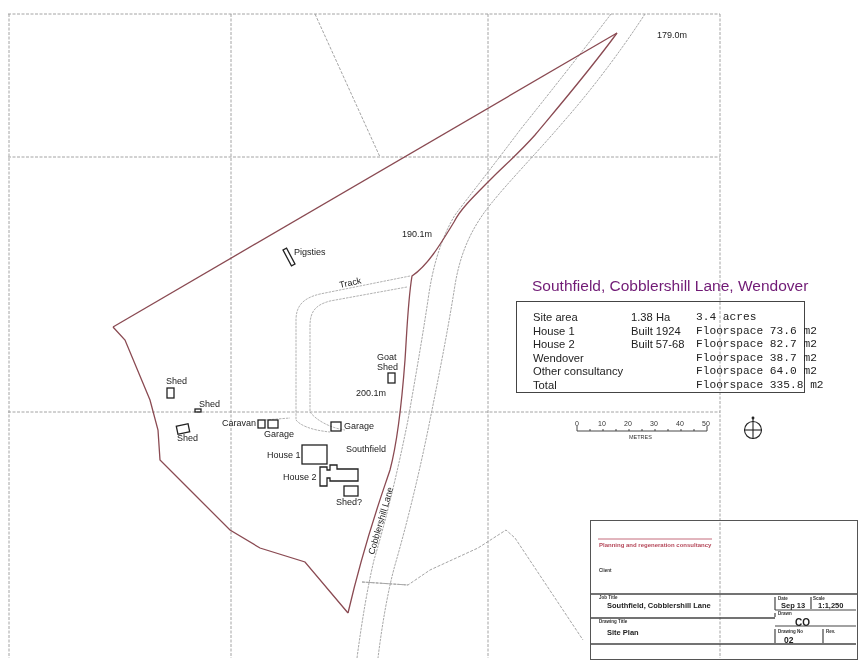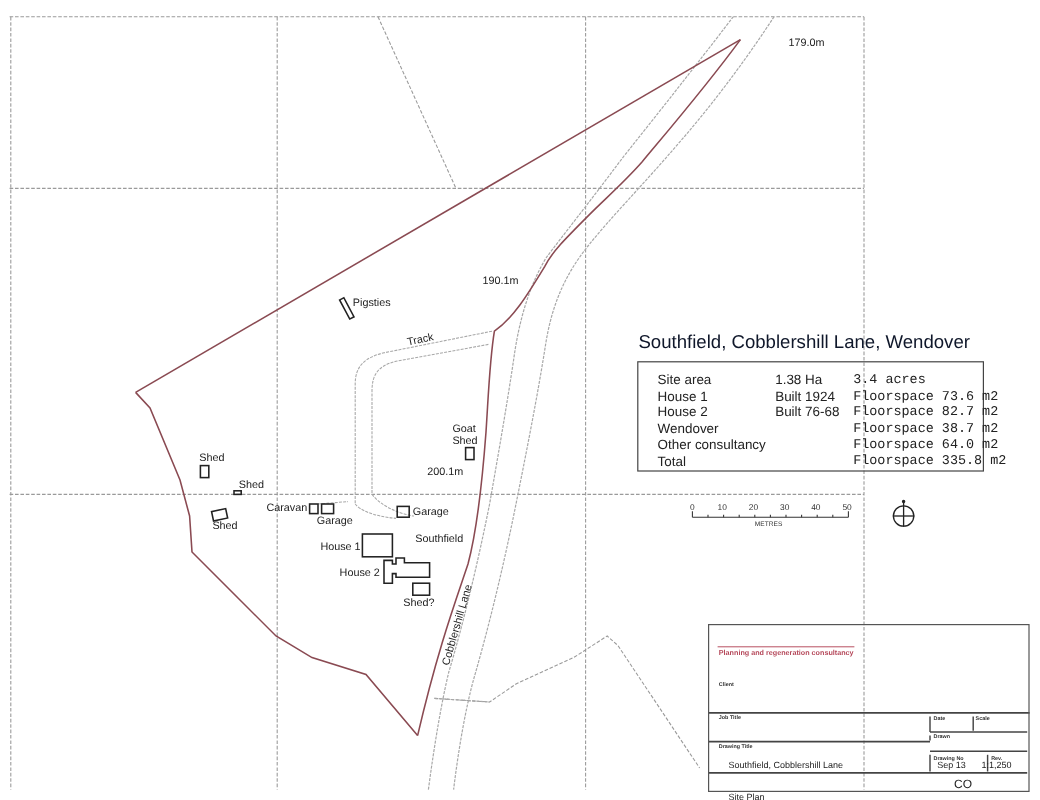--- a/index.html
+++ b/index.html
@@ -1,27 +1,27 @@
 <!DOCTYPE html>
 <html><head>
   <meta charset="utf-8">
   <style>
     html, body { margin: 0; padding: 0; background: #ffffff; }
     body { width: 867px; height: 667px; position: relative; overflow: hidden; font-family: "Liberation Sans", sans-serif; color: #222; }
     #map { position: absolute; left: 0; top: 0; width: 867px; height: 667px; }
     .lbl { font-family: "Liberation Sans", sans-serif; font-size: 9px; fill: #222; }
-    .title { position: absolute; left: 532px; top: 277px; font-size: 15.5px; color: #0f172a; white-space: nowrap; }
-    .info-box { position: absolute; left: 531px; top: 301px; width: 289px; height: 92px; border: 1.4px solid #444; box-sizing: border-box; padding-left: 40px; }
+    .title { position: absolute; left: 532px; top: 277px; font-size: 15.5px; color: #701a75; white-space: nowrap; }
+    .info-box { position: absolute; left: 516px; top: 301px; width: 289px; height: 92px; border: 1.4px solid #444; box-sizing: border-box; padding-left: 40px; }
     .info-row { position: absolute; left: 16px; font-size: 11.2px; color: #222; white-space: nowrap; height: 13px; line-height: 13px; }
     .info-row span { position: absolute; top: 0; }
     .c1 { left: 0; } .c2 { left: 82px; margin-left: 16px; } .c3 { left: 163px; font-family: Liberation Mono, monospace; }
     .scale-lbl { position: absolute; font-size: 7px; color: #333; }
     .tb { position: absolute; left: 590px; top: 520px; width: 268px; height: 140px; border: 1.4px solid #555; box-sizing: border-box; background: transparent; }
     .tb-tiny { position: absolute; font-size: 4.5px; color: #333; font-weight: bold; white-space: nowrap; }
-    .tb-val { position: absolute; font-size: 7.5px; font-weight: normal; color: #222; white-space: nowrap; margin-top: 32px; }
+    .tb-val { position: absolute; font-size: 7.5px; font-weight: bold; color: #222; white-space: nowrap; }
     .tb-firm { position: absolute; left: 8px; top: 21px; font-size: 6px; color: #b5485a; white-space: nowrap; font-weight: bold; }
   </style>
 </head>
 <body>
 
 <svg id="map" viewBox="0 0 867 667" xmlns="http://www.w3.org/2000/svg">
 
   <g stroke="#9a9a9a" stroke-width="0.9" stroke-dasharray="3 1.5" fill="none">
     <line x1="8" y1="14" x2="720" y2="14"></line>
     <line x1="8" y1="157" x2="720" y2="157"></line>
@@ -132,21 +132,21 @@
     <span class="c2">1.38 Ha</span>
     <span class="c3">3.4 acres</span>
   </div>
   <div class="info-row" style="top:22.5px">
     <span class="c1">House 1</span>
     <span class="c2">Built 1924</span>
     <span class="c3">Floorspace  73.6 m2</span>
   </div>
   <div class="info-row" style="top:36px">
     <span class="c1">House 2</span>
-    <span class="c2">Built 76-68</span>
+    <span class="c2">Built 57-68</span>
     <span class="c3">Floorspace  82.7 m2</span>
   </div>
   <div class="info-row" style="top:49.5px">
     <span class="c1">Wendover</span>
     <span class="c2"></span>
     <span class="c3">Floorspace  38.7 m2</span>
   </div>
   <div class="info-row" style="top:63px">
     <span class="c1">Other consultancy</span>
     <span class="c2"></span>
@@ -176,15 +176,15 @@
   <div class="tb-val" style="left:16px;top:80px">Southfield, Cobblershill Lane</div>
   <div class="tb-tiny" style="left:8px;top:98px">Drawing Title</div>
   <div class="tb-val" style="left:16px;top:107px">Site Plan</div>
   <div class="tb-tiny" style="left:187px;top:75px">Date</div>
   <div class="tb-val" style="left:190px;top:80px">Sep 13</div>
   <div class="tb-tiny" style="left:222px;top:75px">Scale</div>
   <div class="tb-val" style="left:227px;top:80px">1:1,250</div>
   <div class="tb-tiny" style="left:187px;top:90px">Drawn</div>
   <div class="tb-val" style="left:204px;top:96px;font-size:10px">CO</div>
   <div class="tb-tiny" style="left:187px;top:108px">Drawing No</div>
-  <div class="tb-val" style="left:179px;top:114px;font-size:8.5px">02</div>
+  <div class="tb-val" style="left:193px;top:114px;font-size:8.5px">02</div>
   <div class="tb-tiny" style="left:235px;top:108px">Rev.</div>
 </div>
 
 </body></html>

